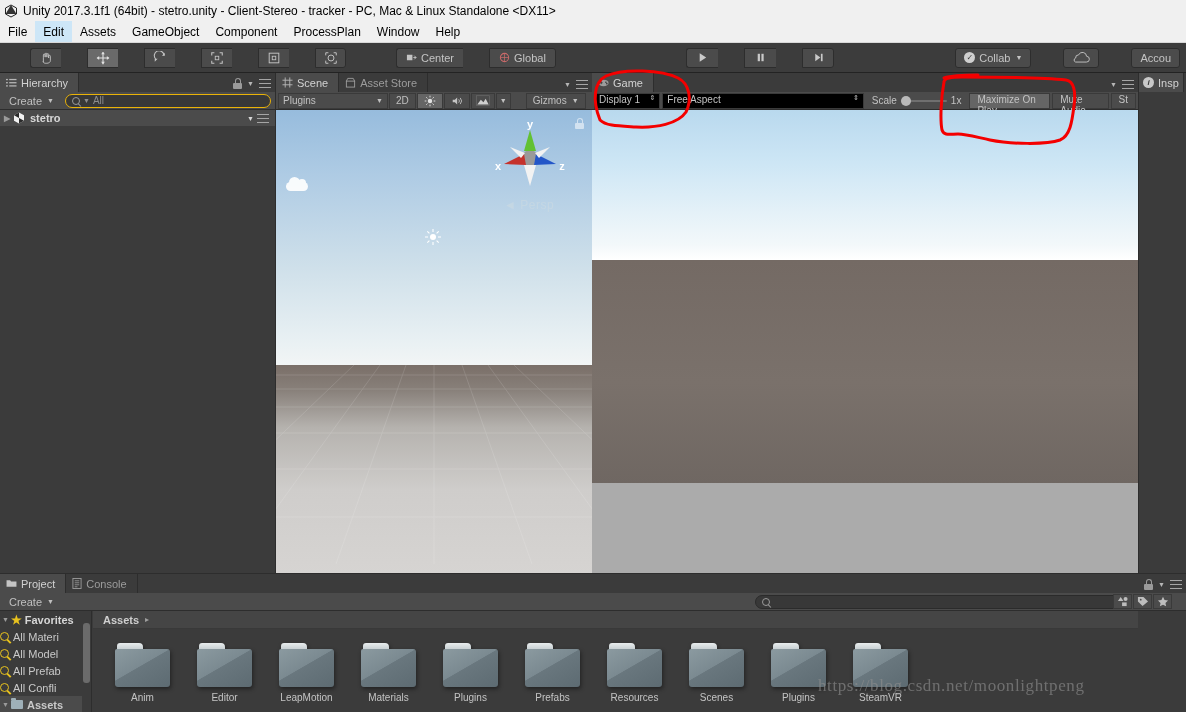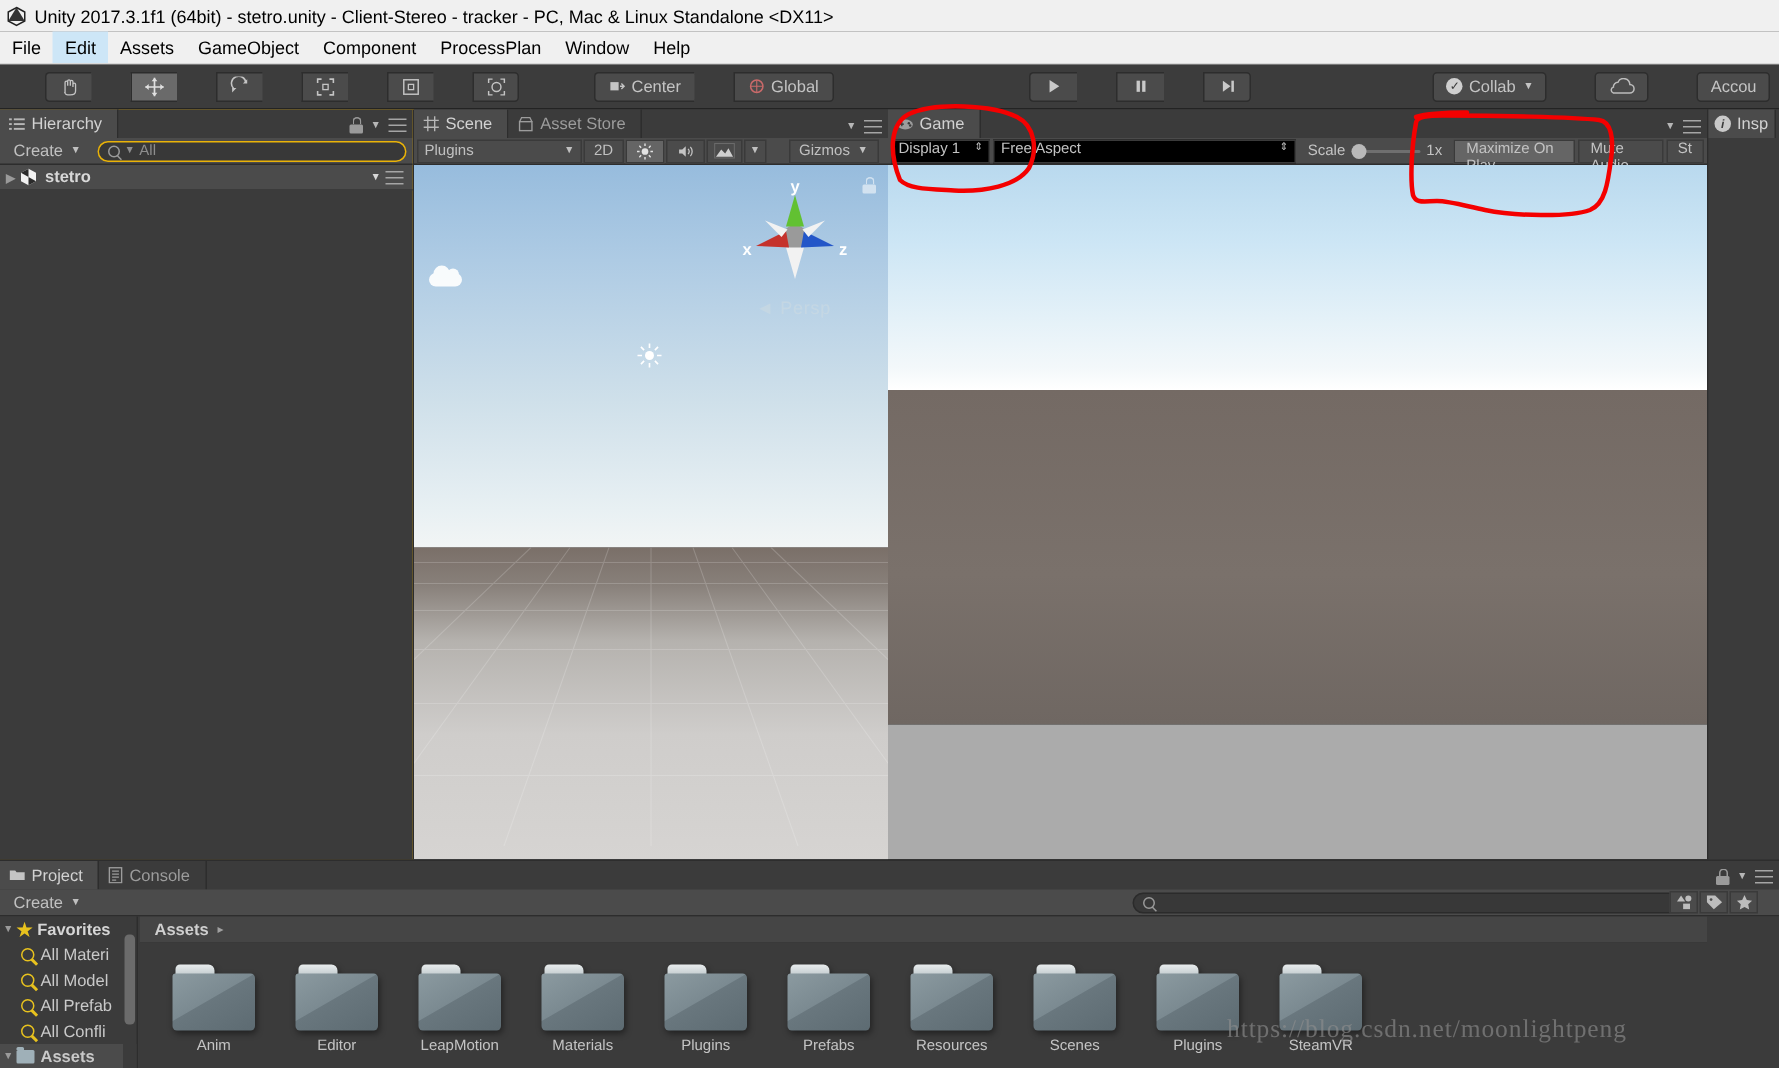--- a/index.html
+++ b/index.html
@@ -133,21 +133,21 @@
 
   
   #project { position:absolute; left:0; right:0; bottom:0; height:139px; background:#3b3b3b; border-top:1px solid #2d2d2d; }
   .proj-subbar { height:18px;background:#4b4b4b;border-bottom:1px solid #2d2d2d;display:flex;align-items:center;padding:0 4px;position:relative; }
   .proj-search { position:absolute;left:755px;right:60px;height:14px;background:#383838;border:1px solid #2b2b2b;border-radius:7px;display:flex;align-items:center;padding:0 6px; }
   .proj-filters { position:absolute;right:14px;display:flex;gap:1px; }
   .filt-btn { width:19px;height:15px;background:#4b4b4b;border:1px solid #3a3a3a;display:flex;align-items:center;justify-content:center; }
   #proj-left { position:absolute;left:0;top:37px;width:92px;bottom:0;background:#3b3b3b;border-right:1px solid #2d2d2d;overflow:hidden; }
   .tree-row { height:17px;display:flex;align-items:center;padding-left:2px;color:#c9c9c9;font-size:11px;white-space:nowrap;cursor:default; }
   .tree-row.fav { font-weight:bold; color:#d6d6d6; }
-  .tree-row.indent { padding-left:14px; }
+  .tree-row.indent { padding-left:0; }
   .tree-row.sel { background:#4b4b4b;font-weight:bold; }
   .tri { width:9px;font-size:7px;color:#9a9a9a;flex:none; }
   .star { color:#e8c21e;font-size:12px;margin-right:3px;flex:none; }
   .magnifier-y { width:9px;height:9px;border:1.6px solid #e8c21e;border-radius:50%;position:relative;margin-right:4px;flex:none; }
   .magnifier-y:after { content:"";position:absolute;width:1.6px;height:5px;background:#e8c21e;transform:rotate(-45deg);right:-2px;bottom:-4px; }
   .folder-mini { width:12px;height:9px;background:#9fb0b8;border-radius:1px;margin-right:4px;flex:none;position:relative; }
   .folder-mini:before{content:"";position:absolute;top:-2px;left:0;width:5px;height:2px;background:#9fb0b8;border-radius:1px 1px 0 0;}
   #proj-scroll { position:absolute;right:0;top:0;width:9px;bottom:0;background:#3b3b3b; }
   #proj-scroll .thumb { position:absolute;top:12px;left:1px;width:7px;height:60px;background:#6b6b6b;border-radius:3px; }
   #proj-right { position:absolute;left:93px;right:48px;top:37px;bottom:0;background:#3b3b3b;overflow:hidden; }

